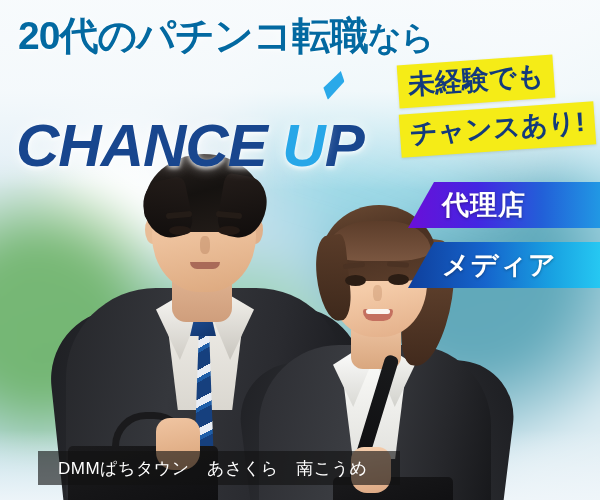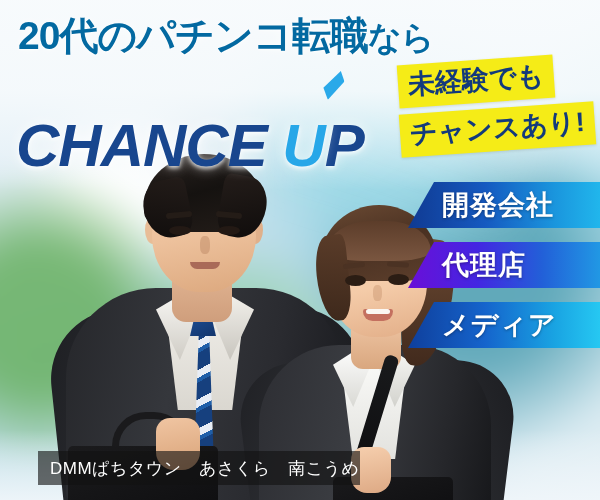--- a/index.html
+++ b/index.html
@@ -278,24 +278,24 @@
     text-shadow:0 1px 3px rgba(0,0,0,.35);
   }
   .tag.t1{background:linear-gradient(90deg,#123a8c 0%,#1559c4 42%,#1ba6e6 78%,#23c2f0 100%);}
   .tag.t2{background:linear-gradient(90deg,#5a11d6 0%,#3b2ae0 38%,#1f6fdd 72%,#22a6e8 100%);}
   .tag.t3{background:linear-gradient(90deg,#103a92 0%,#1559c0 40%,#1a95dd 76%,#21b6ec 100%);}
   .tag.t4{background:linear-gradient(90deg,#6a0fd8 0%,#4326e2 36%,#2260d8 70%,#2198e4 100%);}
   .tag.t5{background:linear-gradient(90deg,#0f3f9c 0%,#1564cc 40%,#19a3e2 76%,#26c8f2 100%);}
 
   
   .caption{
-    position:absolute;left:38px;top:451px;width:322px;height:34px;
+    position:absolute;left:38px;top:451px;width:362px;height:34px;
     background:rgba(18,18,18,.62);
     display:flex;align-items:center;
-    padding-left:12px;box-sizing:border-box;
+    padding-left:20px;box-sizing:border-box;
   }
   .caption span{
     color:#ffffff;font-size:17px;font-weight:400;letter-spacing:.5px;white-space:nowrap;
   }
 </style>
 </head>
 <body>
 
 <div class="banner">
 
@@ -366,23 +366,20 @@
 
   <div class="logotype"><span>CHANCE</span>&nbsp;<span class="up-u">U</span><span>P</span></div>
   <div class="up-swoosh"></div>
 
   <div class="badge">
     <div class="badge-row r1">未経験でも</div>
     <div class="badge-row r2">チャンスあり!</div>
   </div>
 
   <div class="tags">
-    <div class="tag t3">
-        <span>開発会社</span>
-      </div>
     <div class="tag t4">
         <span>代理店</span>
       </div>
     <div class="tag t5">
         <span>メディア</span>
       </div>
   </div>
 
   <div class="caption">
     <span>DMMぱちタウン　あさくら　南こうめ</span>

